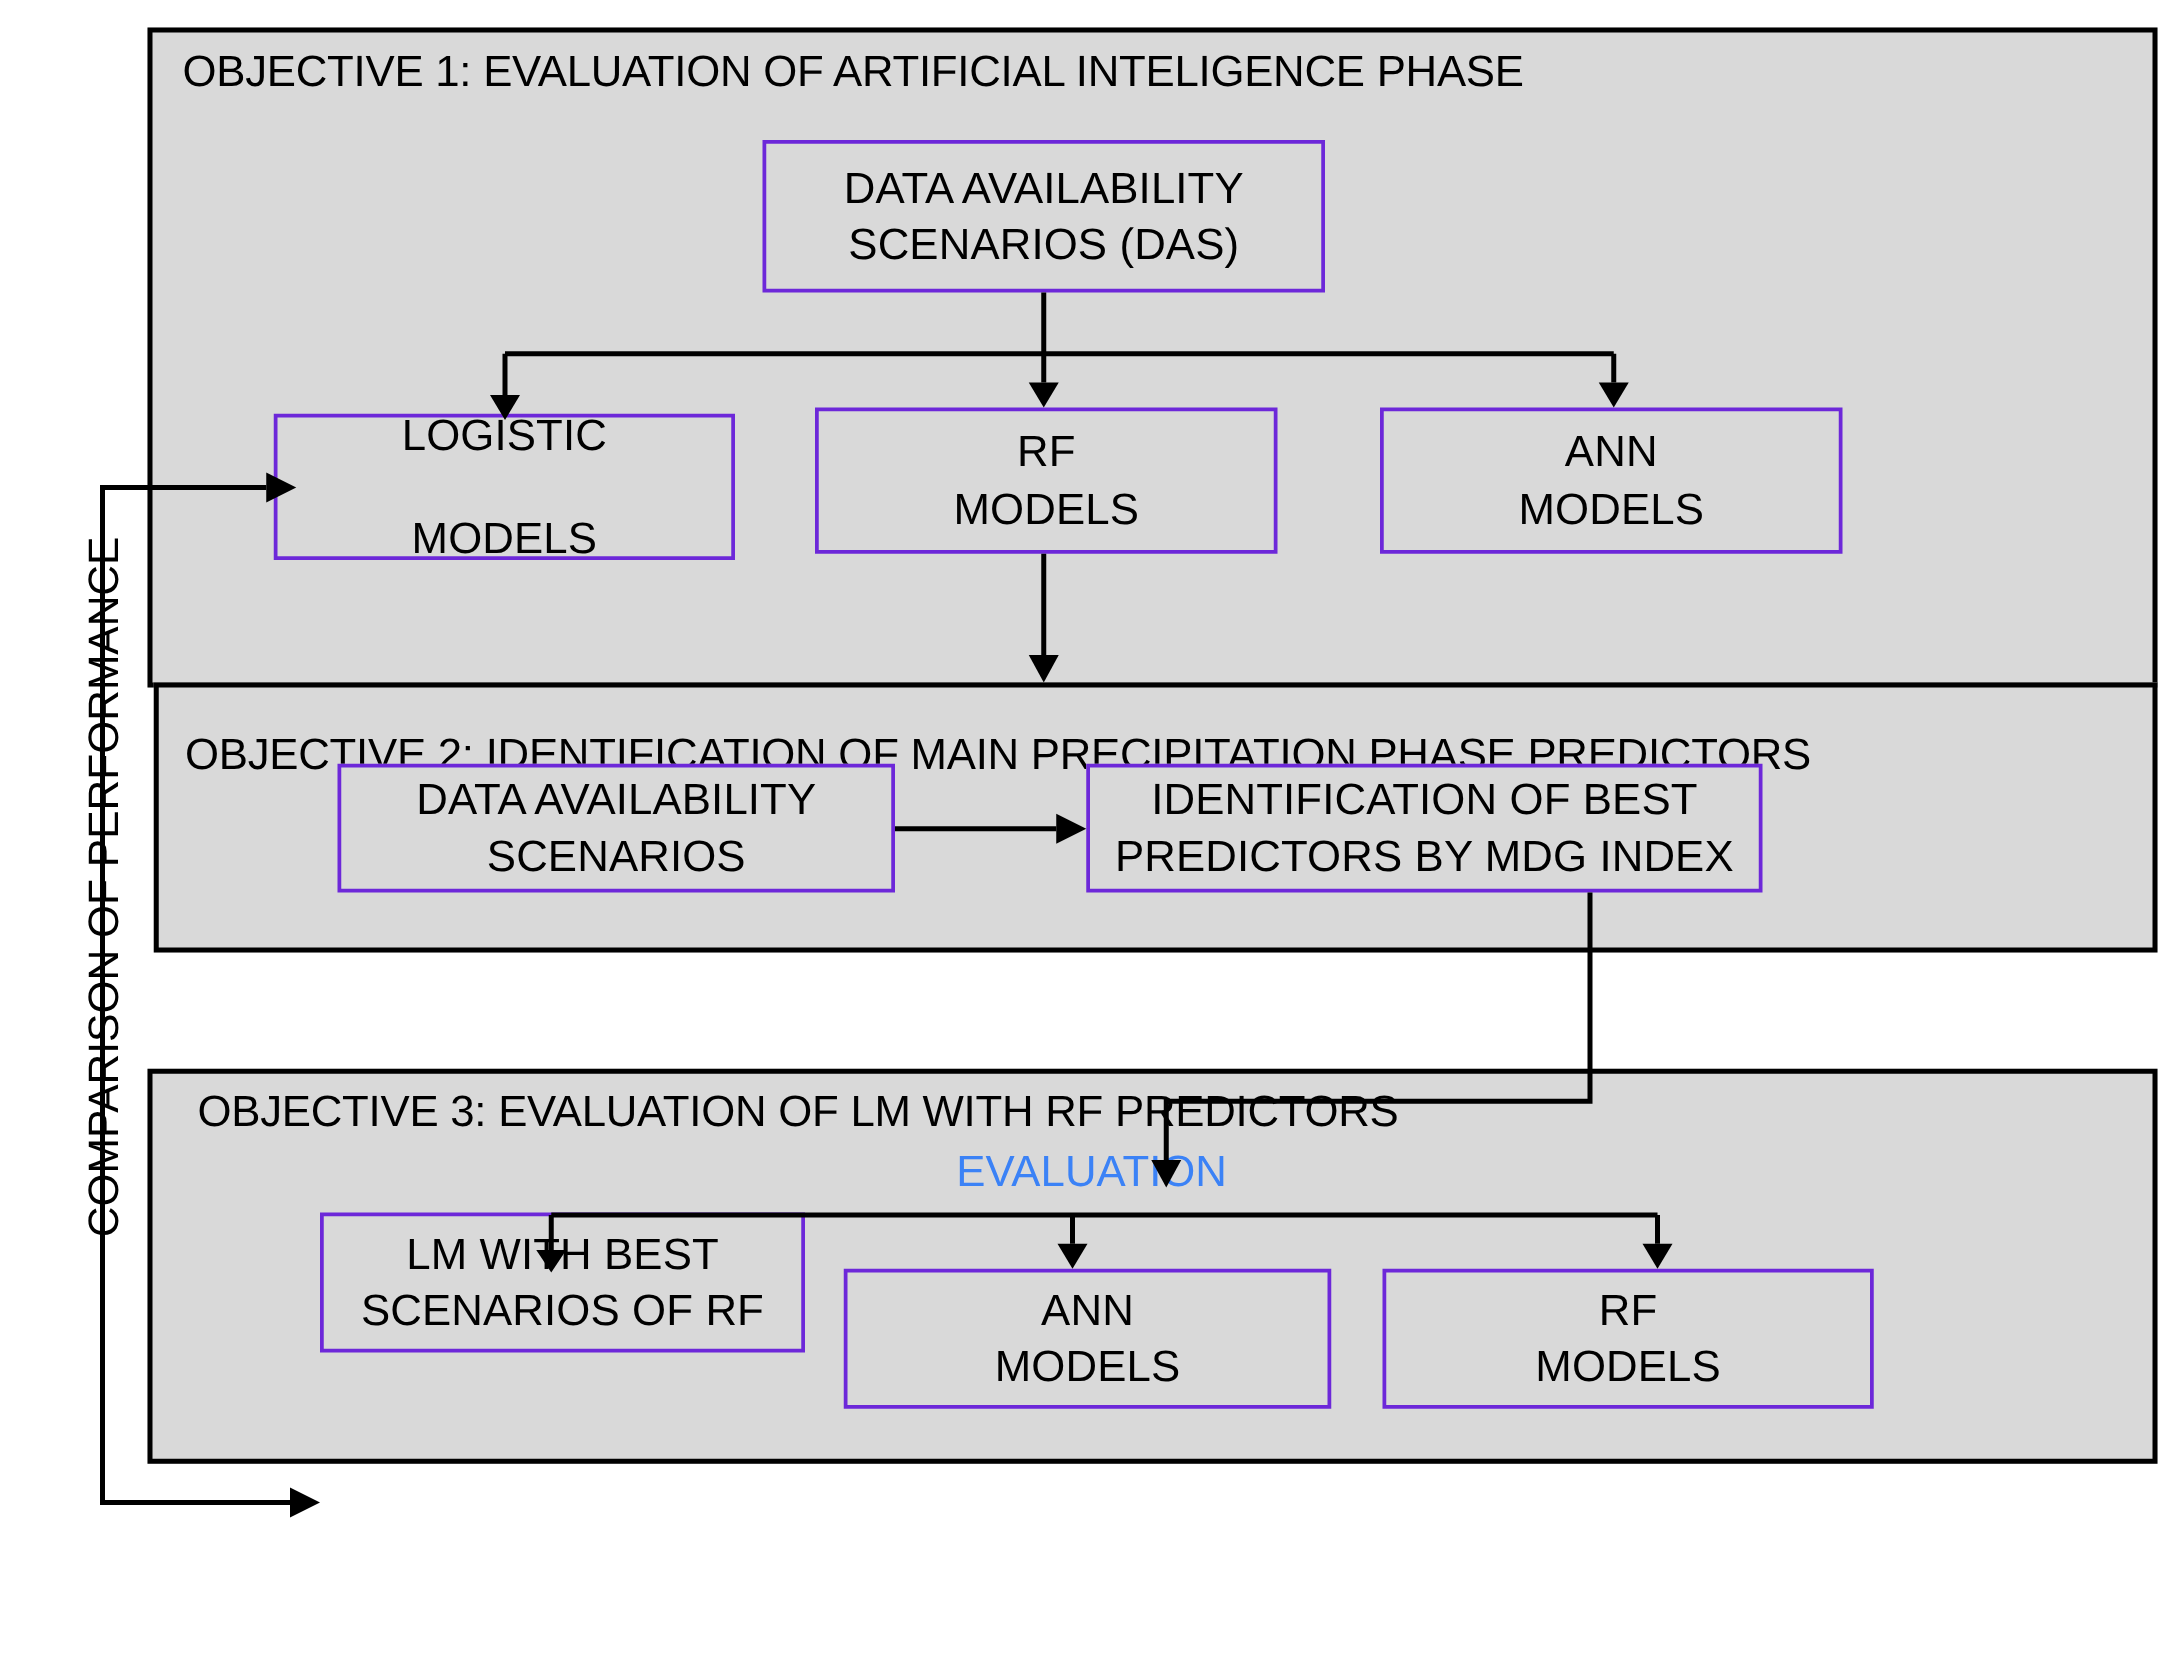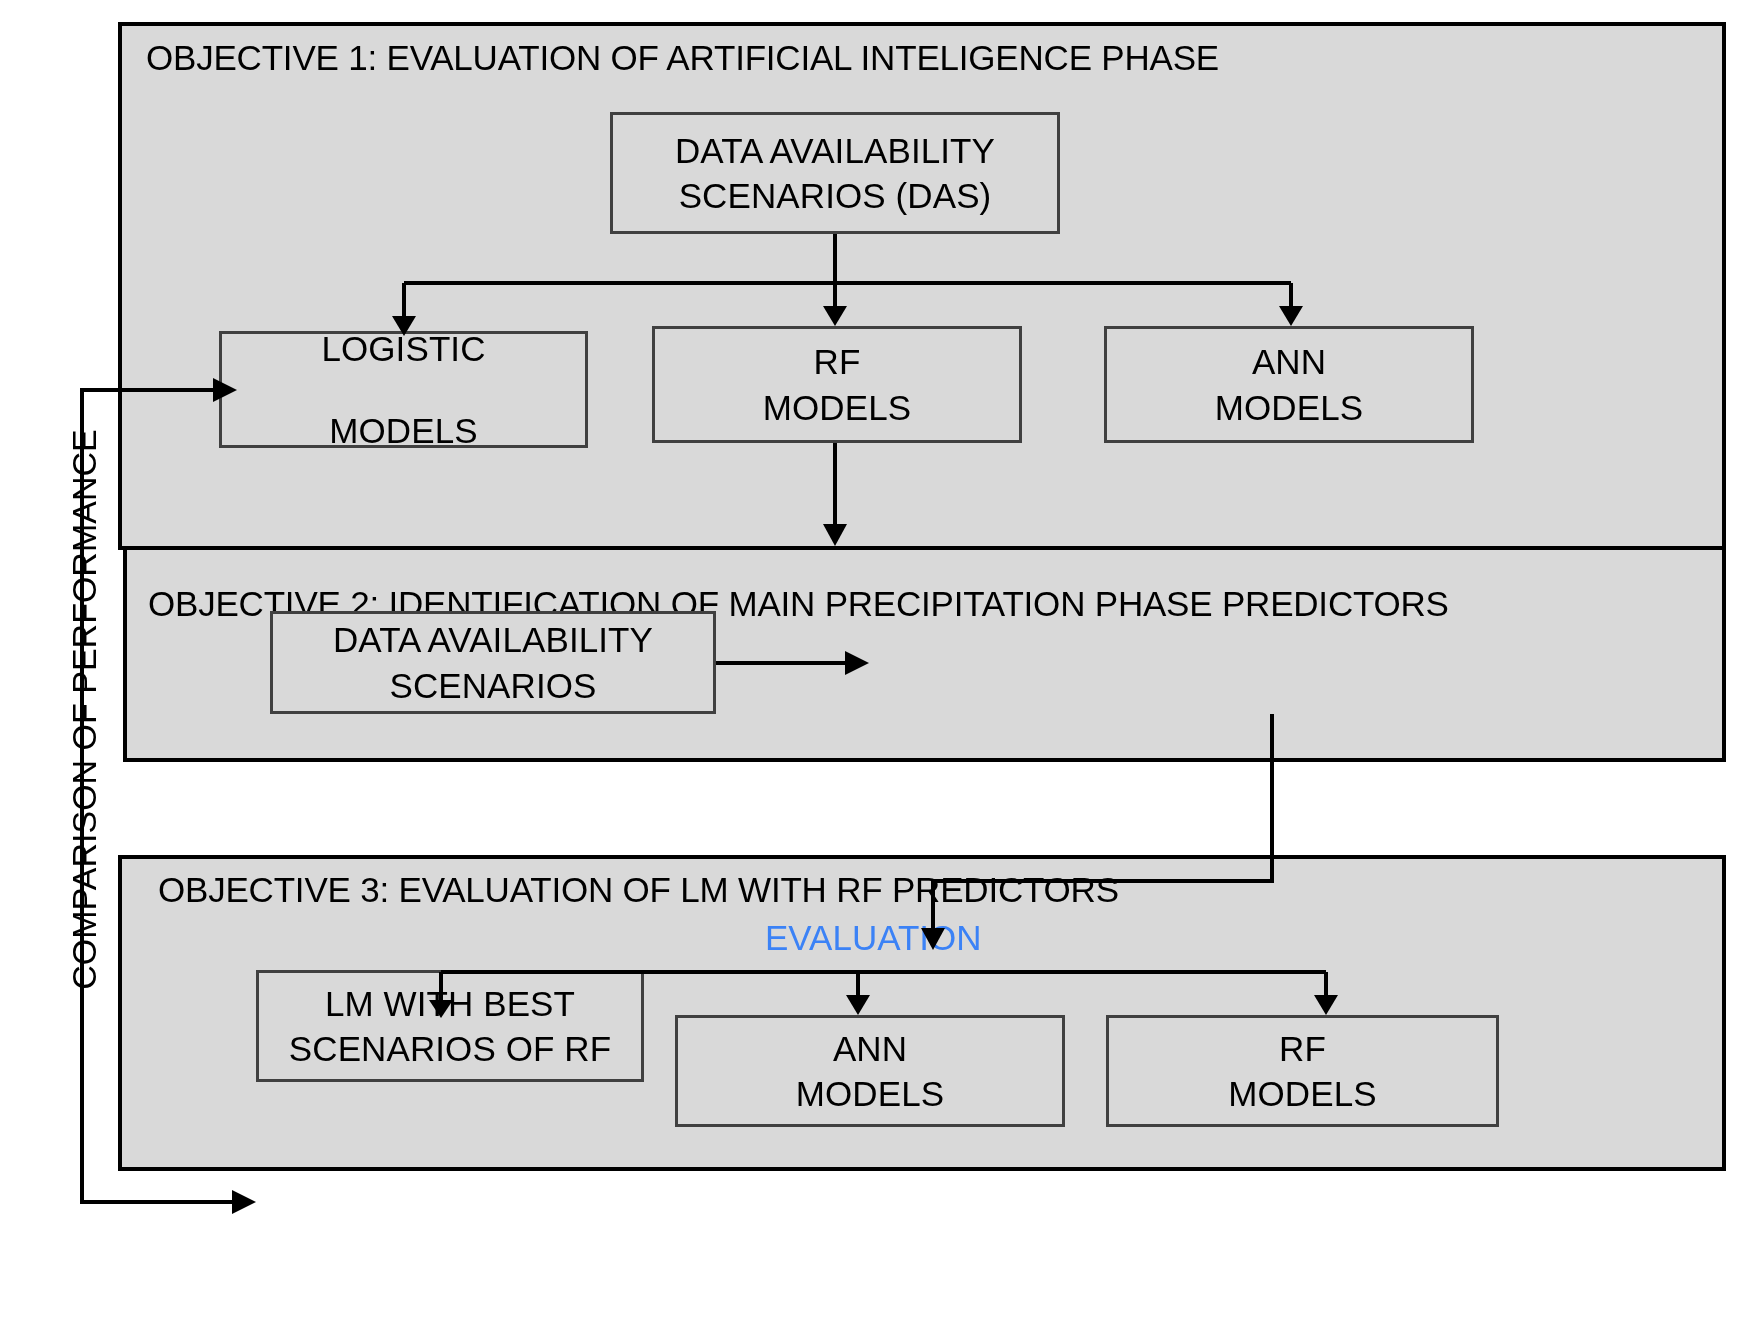--- a/index.html
+++ b/index.html
@@ -36,21 +36,21 @@
     color: #3b82f6;
     font-size: 35px;
     font-weight: 400;
     white-space: nowrap;
   }
 
   
   .node {
     position: absolute;
     background: #d9d9d9;
-    border: 3px solid #404040;
+    border: 3px solid #6d28d9;
     box-sizing: border-box;
     display: flex;
     flex-direction: column;
     align-items: center;
     justify-content: center;
     text-align: center;
     color: #000000;
     font-size: 35px;
     line-height: 1.30;
     letter-spacing: 0.1px;
@@ -116,20 +116,24 @@
 
   <div class="panel" style="left:123px; top:546px; width:1603px; height:216px;">
   </div>
   <div class="panel-title" style="left:148px; top:584px;">OBJECTIVE 2: IDENTIFICATION OF MAIN PRECIPITATION PHASE PREDICTORS</div>
 
   <div class="node" style="left:270px; top:611px; width:446px; height:103px;">
     <span class="ln">DATA AVAILABILITY</span>
     <span class="ln">SCENARIOS</span>
   </div>
 
+  <div class="node" style="left:869px; top:611px; width:541px; height:103px;">
+    <span class="ln">IDENTIFICATION OF BEST</span>
+    <span class="ln">PREDICTORS BY MDG INDEX</span>
+  </div>
 
   <div class="panel" style="left:118px; top:855px; width:1608px; height:316px;">
   </div>
   <div class="panel-title" style="left:158px; top:870px;">OBJECTIVE 3: EVALUATION OF LM WITH RF PREDICTORS</div>
   <div class="panel-subtitle" style="left:765px; top:918px;">EVALUATION</div>
 
   <div class="node" style="left:256px; top:970px; width:388px; height:112px;">
     <span class="ln">LM WITH BEST</span>
     <span class="ln">SCENARIOS OF RF</span>
   </div>

